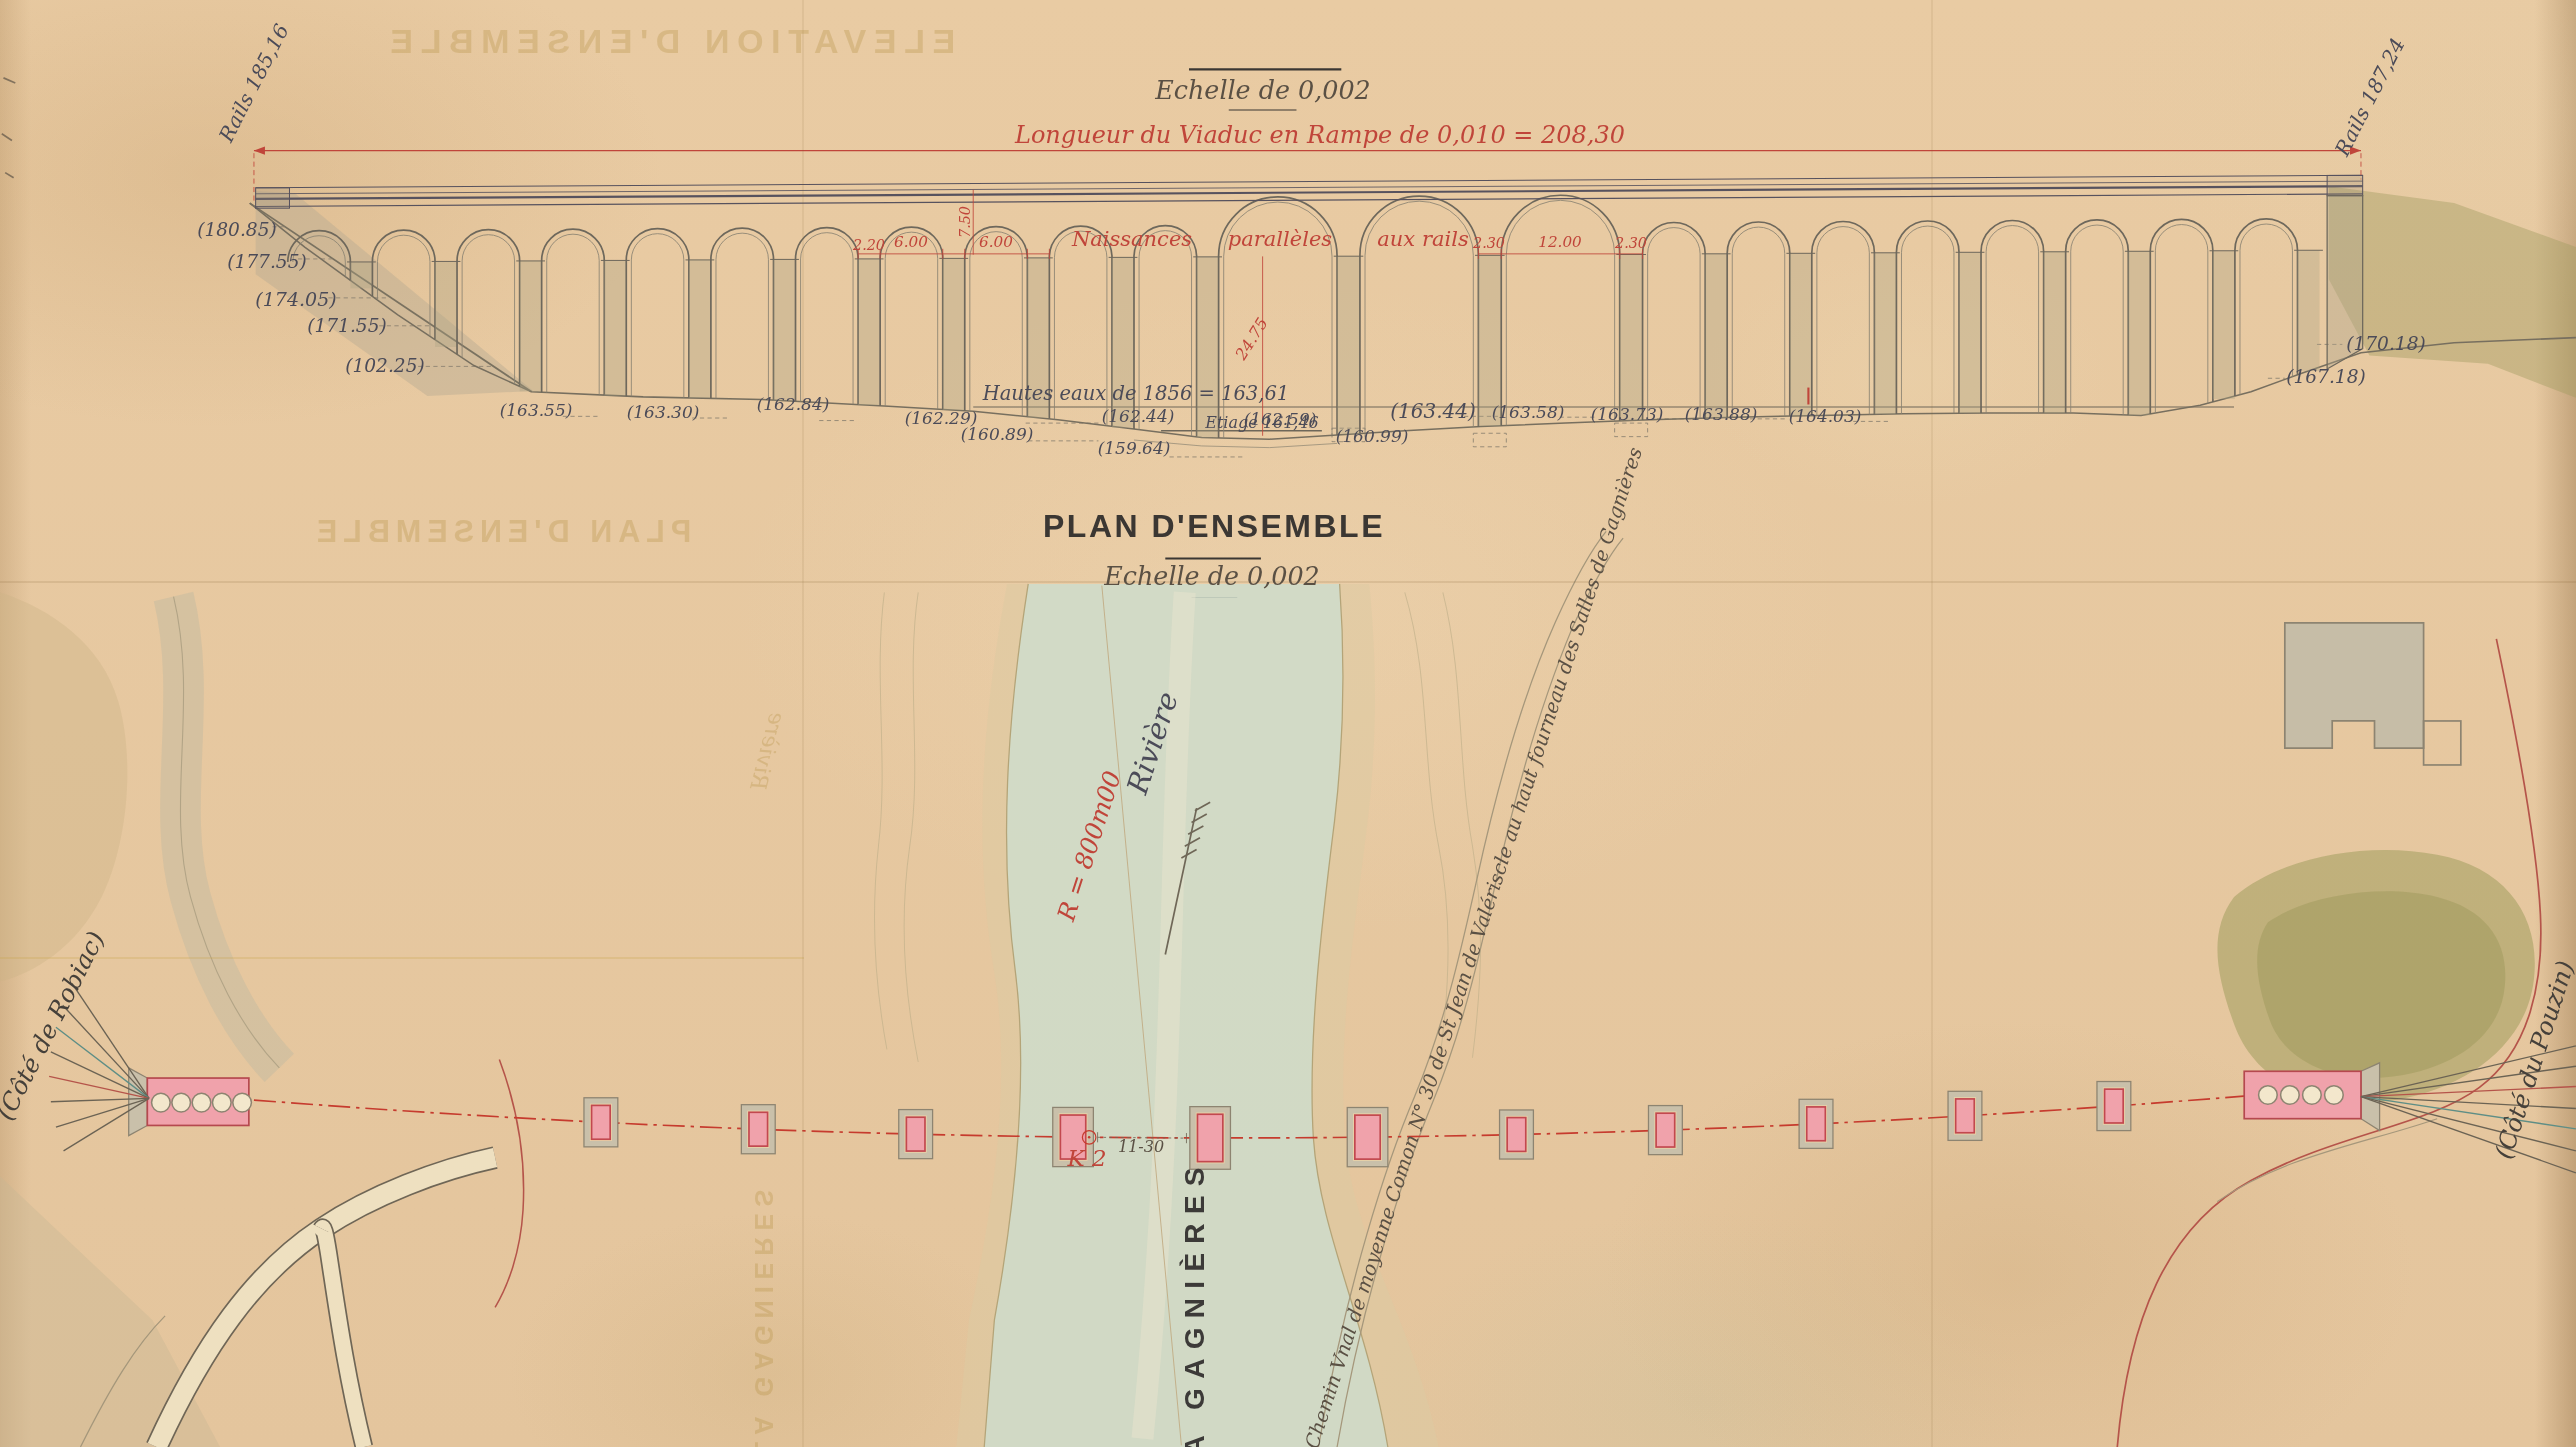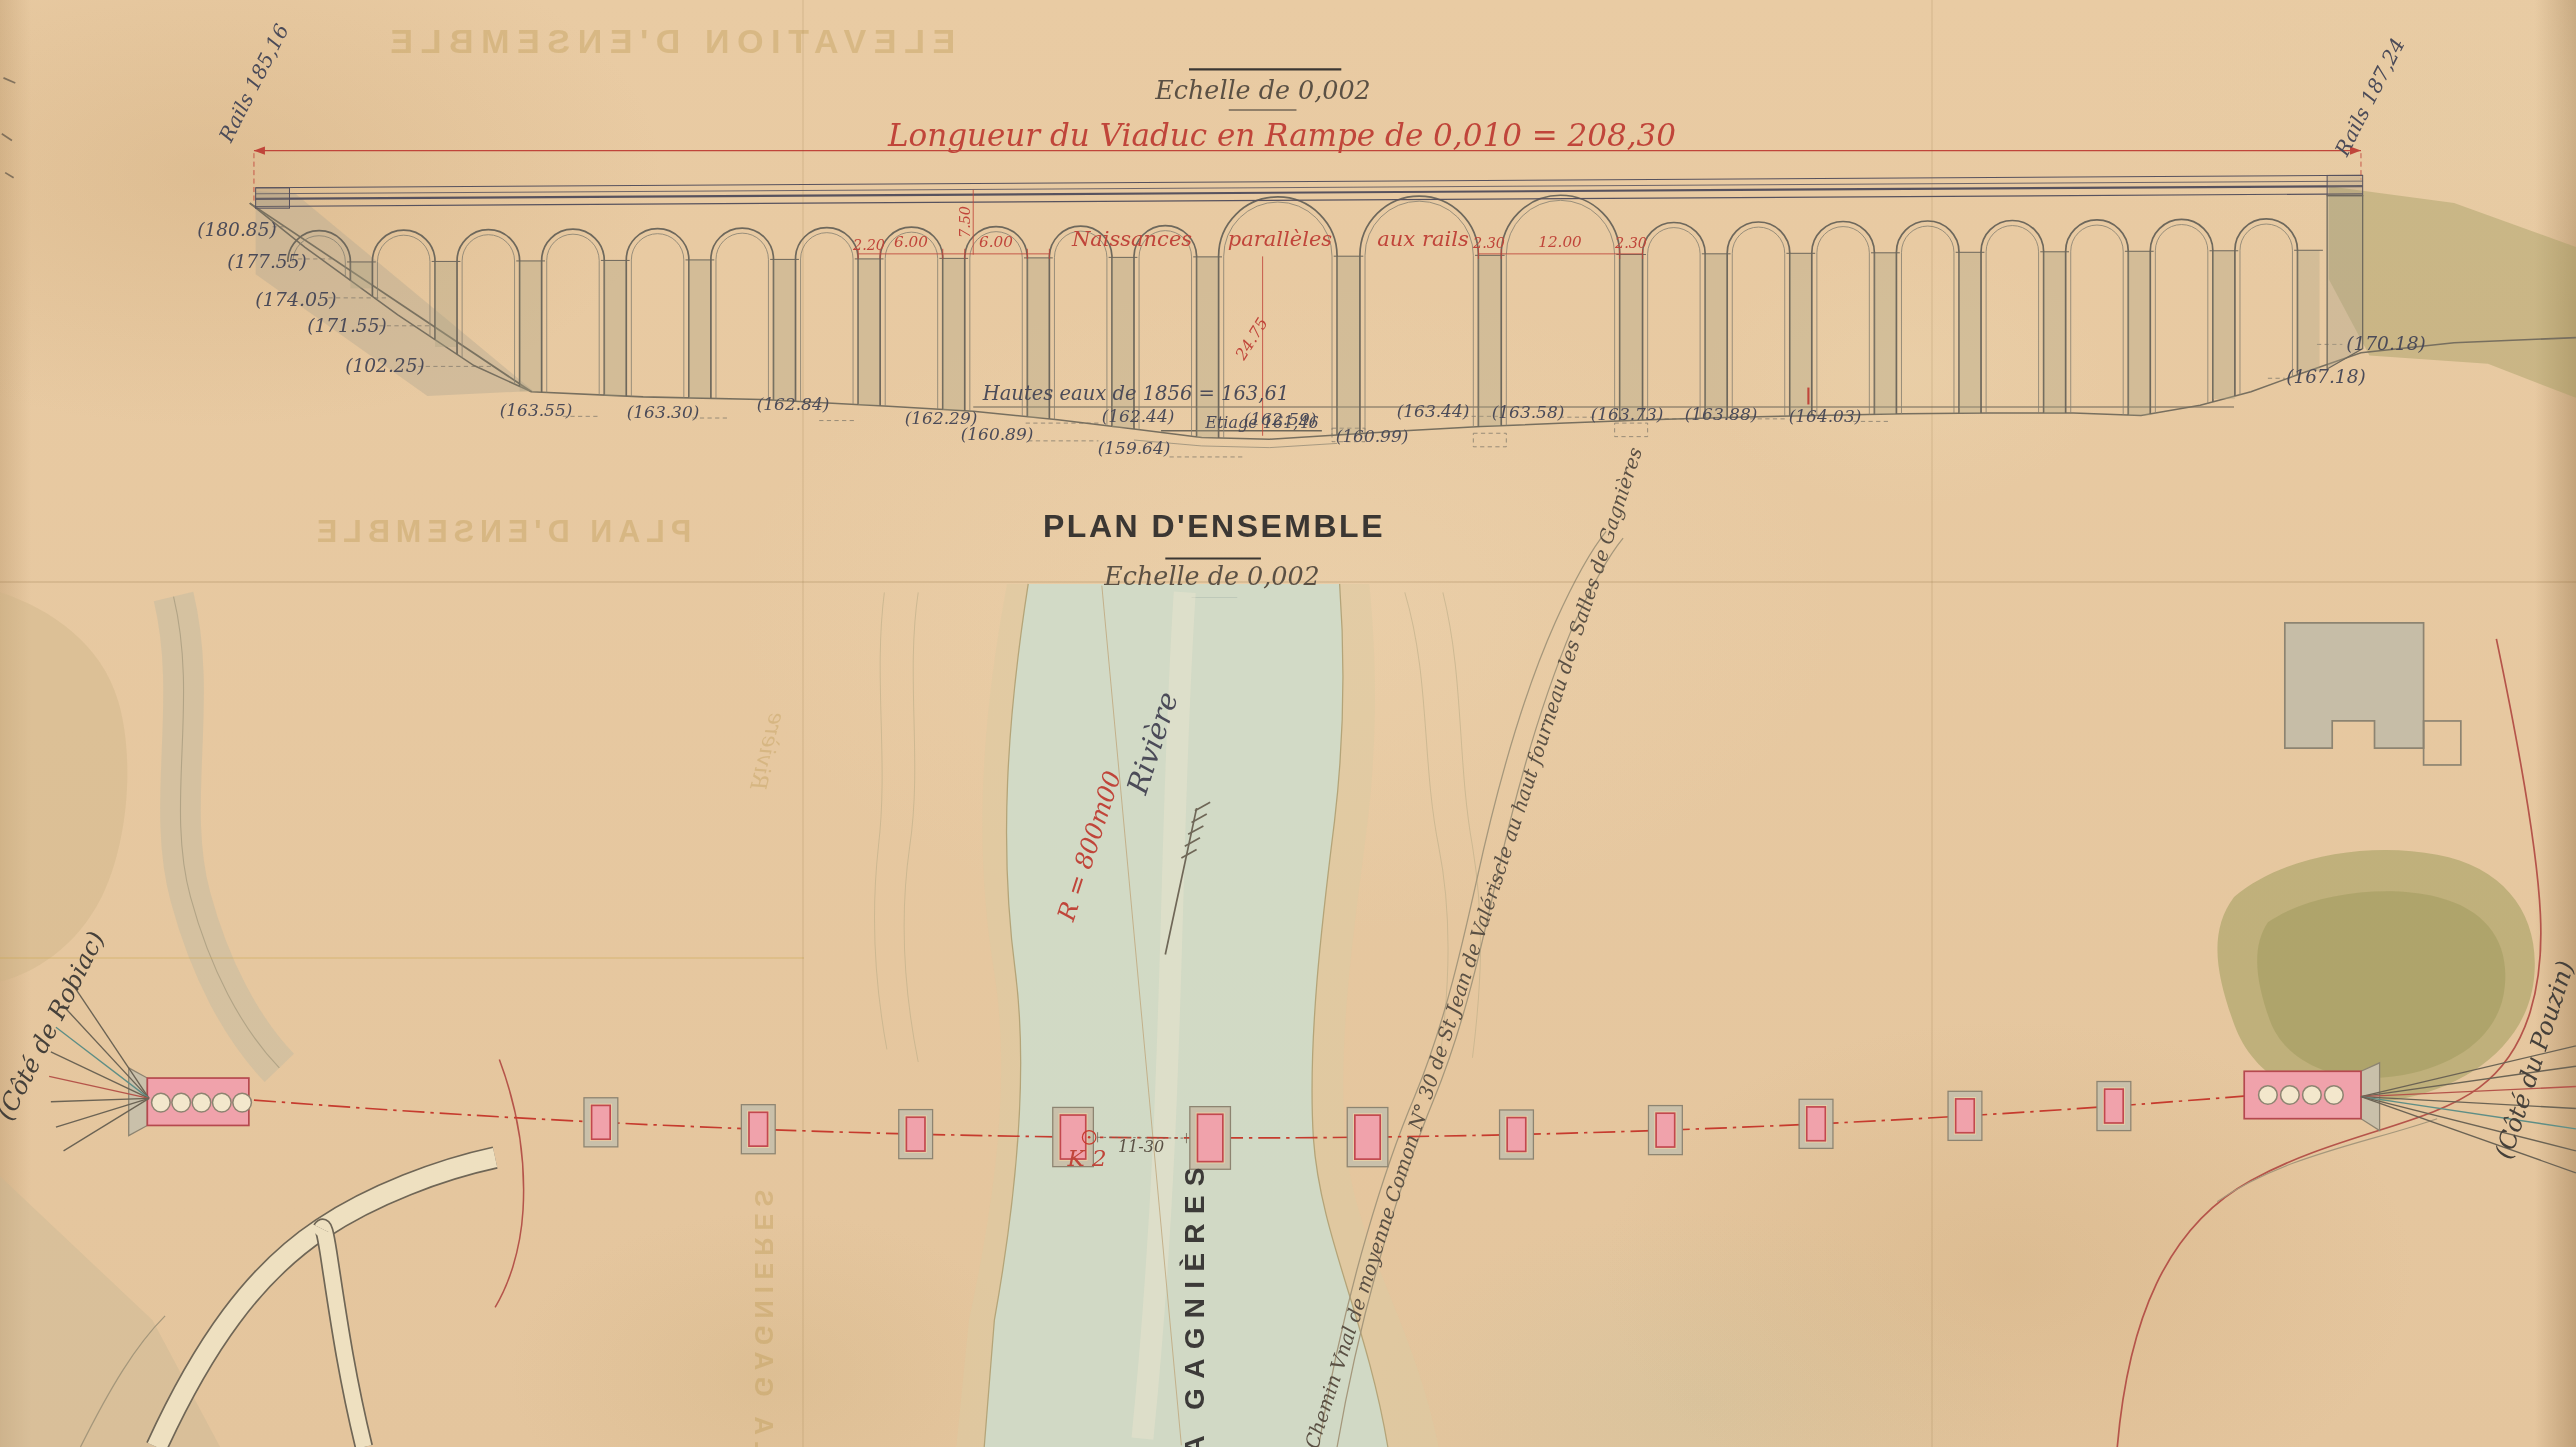--- a/index.html
+++ b/index.html
@@ -327,21 +327,21 @@
   <div class="fold" style="left:1931px;top:0;width:1.7px;height:1447px;background:rgba(130,95,50,.10)"></div>
 
   <div class="labels">
 
     <span class="lbl bleed" style="left:669px;top:41px;font-size:34px;letter-spacing:7.6px;transform:translate(-50%,-50%) scaleX(-1)">ELEVATION D'ENSEMBLE</span>
     <span class="lbl bleed" style="left:501px;top:531px;font-size:30.5px;letter-spacing:6px;transform:translate(-50%,-50%) scaleX(-1)">PLAN D'ENSEMBLE</span>
     <span class="lbl bleed" style="left:763px;top:1320px;font-size:25.4px;letter-spacing:6.8px;transform:translate(-50%,-50%) rotate(-90deg) scaleY(-1)">LA GAGNIERES</span>
     <span class="lbl bleedhand" style="left:767px;top:751px;font-size:22px;transform:translate(-50%,-50%) rotate(-75deg) scaleY(-1)">Rivière</span>
 
     <span class="lbl sepia" style="left:1263px;top:91px;font-size:25.4px">Echelle de 0,002</span>
-    <span class="lbl red" style="left:1282px;top:135px;font-size:31px">Longueur du Viaduc en Rampe de 0,010 = 208,30</span>
+    <span class="lbl red" style="left:1320px;top:135px;font-size:24px">Longueur du Viaduc en Rampe de 0,010 = 208,30</span>
     <span class="lbl" style="left:254px;top:83px;font-size:20.3px;transform:translate(-50%,-50%) rotate(-63deg)">Rails 185,16</span>
     <span class="lbl" style="left:2370px;top:97px;font-size:20.3px;transform:translate(-50%,-50%) rotate(-63deg)">Rails 187,24</span>
 
     <span class="lbl" style="left:237px;top:230px;font-size:18.6px">(180.85)</span>
     <span class="lbl" style="left:267px;top:262px;font-size:18.6px">(177.55)</span>
     <span class="lbl" style="left:296px;top:299px;font-size:19px">(174.05)</span>
     <span class="lbl" style="left:347px;top:326px;font-size:18.6px">(171.55)</span>
     <span class="lbl" style="left:385px;top:366px;font-size:18.6px">(102.25)</span>
 
     <span class="lbl" style="left:2386px;top:344px;font-size:18.6px">(170.18)</span>
@@ -349,21 +349,21 @@
 
     <span class="lbl" style="left:536px;top:410px;font-size:17px">(163.55)</span>
     <span class="lbl" style="left:663px;top:412px;font-size:17px">(163.30)</span>
     <span class="lbl" style="left:793px;top:404px;font-size:17px">(162.84)</span>
     <span class="lbl" style="left:941px;top:418px;font-size:17px">(162.29)</span>
     <span class="lbl" style="left:997px;top:434px;font-size:17px">(160.89)</span>
     <span class="lbl" style="left:1138px;top:416px;font-size:17px">(162.44)</span>
     <span class="lbl" style="left:1134px;top:448px;font-size:17px">(159.64)</span>
     <span class="lbl" style="left:1280px;top:419px;font-size:17px">(162.59)</span>
     <span class="lbl" style="left:1372px;top:436px;font-size:17px">(160.99)</span>
-    <span class="lbl" style="left:1433px;top:411px;font-size:17px">(163.44)</span>
+    <span class="lbl" style="left:1433px;top:411px;font-size:20px">(163.44)</span>
     <span class="lbl" style="left:1528px;top:412px;font-size:17px">(163.58)</span>
     <span class="lbl" style="left:1627px;top:414px;font-size:17px">(163.73)</span>
     <span class="lbl" style="left:1721px;top:414px;font-size:17px">(163.88)</span>
     <span class="lbl" style="left:1825px;top:416px;font-size:17px">(164.03)</span>
 
     <span class="lbl" style="left:1136px;top:394px;font-size:19.5px">Hautes eaux de 1856 = 163,61</span>
     <span class="lbl" style="left:1262px;top:423px;font-size:16px">Etiage 161,46</span>
 
     <span class="lbl red" style="left:869px;top:245px;font-size:14.4px">2.20</span>
     <span class="lbl red" style="left:911px;top:243px;font-size:15.2px">6.00</span>

